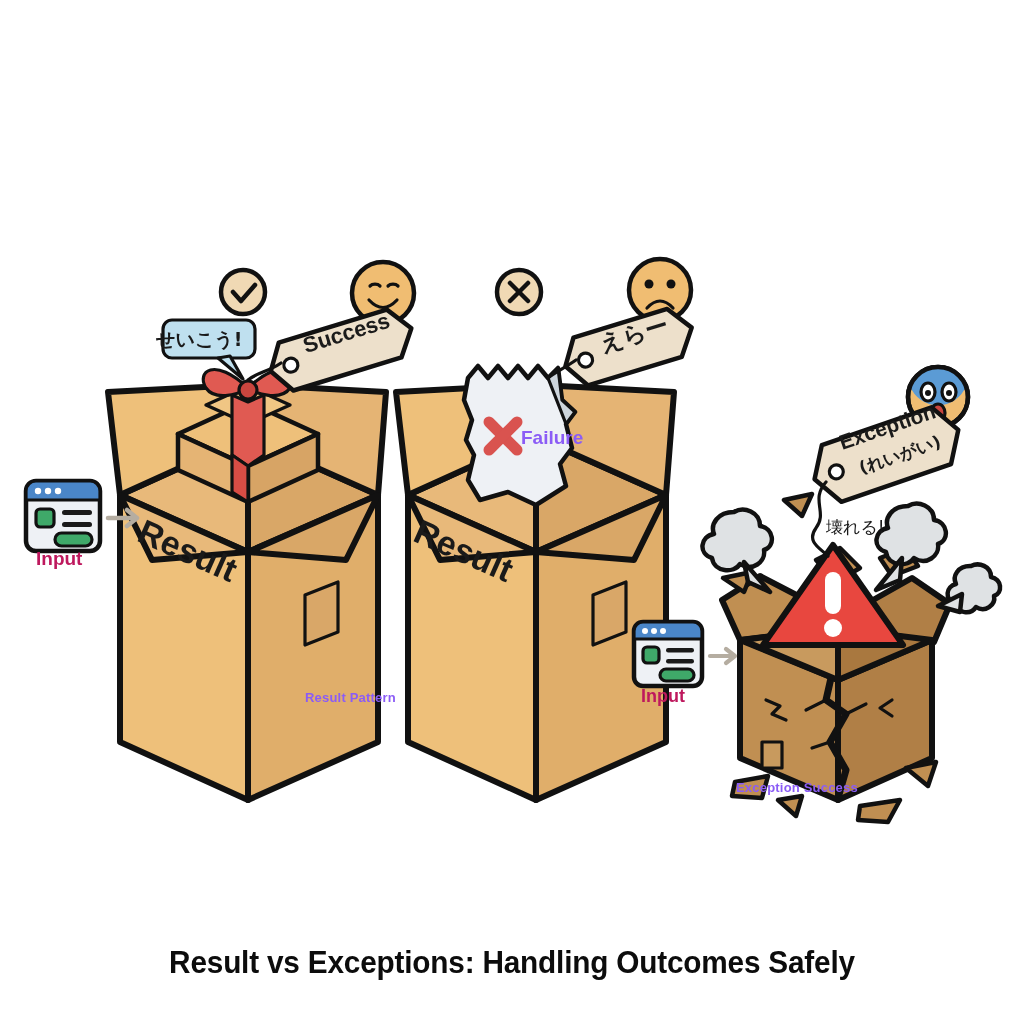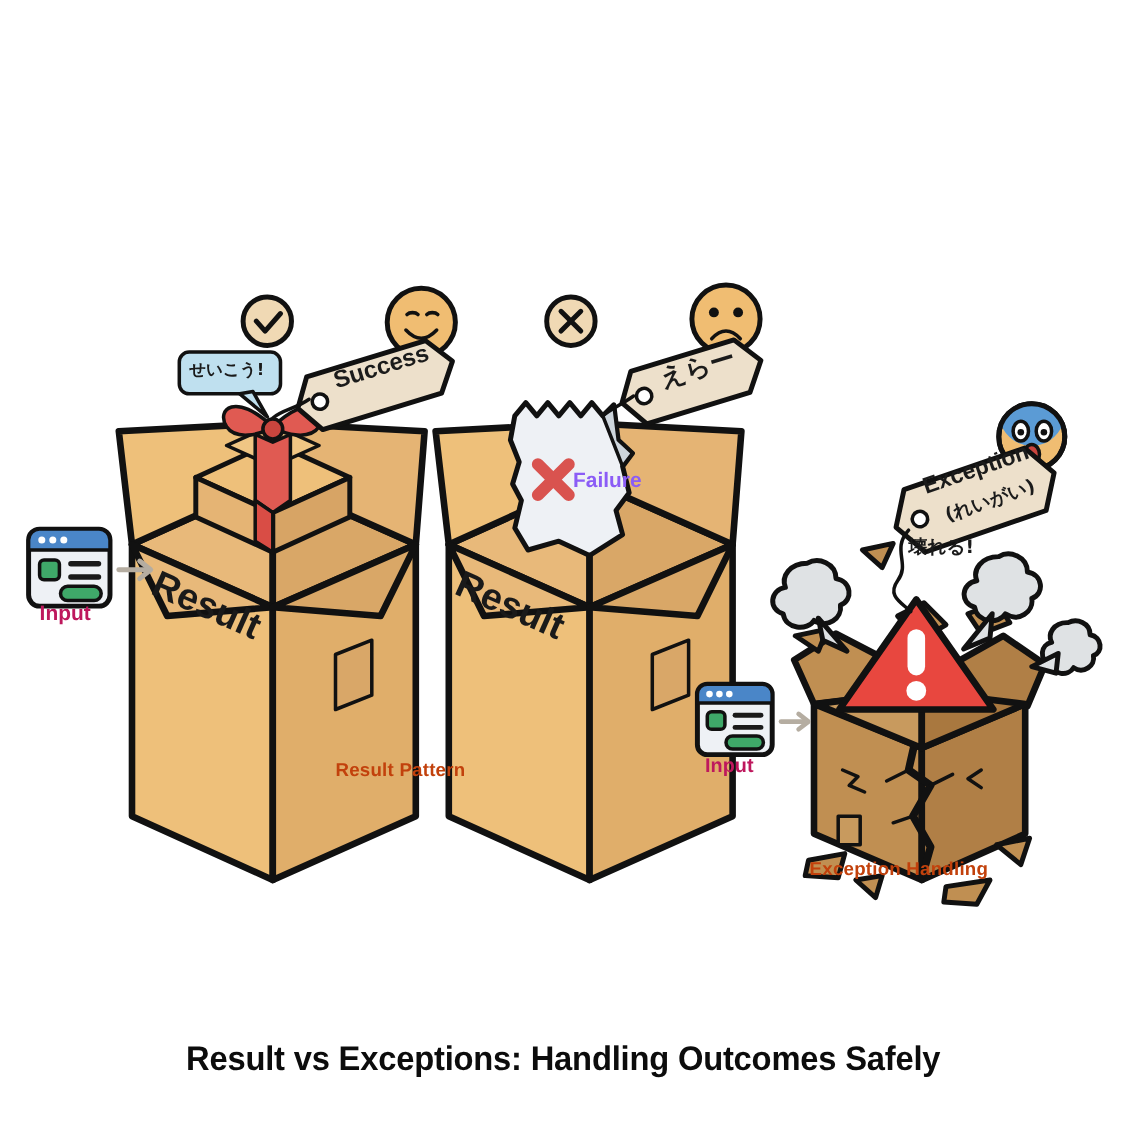--- a/index.html
+++ b/index.html
@@ -9,21 +9,21 @@
     font-family:"Liberation Sans", sans-serif;
     overflow:hidden;
     position:relative;
   }
   #stage{position:absolute;inset:0;}
   svg.layer{position:absolute;left:0;top:0;width:1024px;height:1024px;}
   .txt{position:absolute;white-space:nowrap;}
 
   
   .pattern-label{
-    font-weight:bold;font-size:17px;color:#c2410c;
+    font-weight:bold;font-size:13px;color:#8b5cf6;
     letter-spacing:.2px;
   }
   .input-label{
     font-weight:bold;font-size:19px;color:#be185d;
   }
   .main-title{
     position:absolute;left:0;width:1024px;text-align:center;
     top:945px;
     font-size:31px;font-weight:bold;color:#0c0c0c;
     letter-spacing:-0.2px;
@@ -264,32 +264,32 @@
       <path d="M726 649 L735 656 L726 663" fill="none" stroke="#b5ada1" stroke-width="4.2" stroke-linecap="round" stroke-linejoin="round"></path>
     </g>
   </svg>
 
   <div class="txt box-word" style="left:148px;top:512px;transform:rotate(24deg);transform-origin:left top;">Result</div>
 
   <div class="txt box-word" style="left:424px;top:512px;transform:rotate(24deg);transform-origin:left top;">Result</div>
 
   <div class="txt tag-word" style="left:300px;top:334px;font-size:22px;transform:rotate(-17deg);transform-origin:left top;">Success</div>
 
-  <div class="txt jp" style="left:172px;top:327px;font-size:15px;font-weight:bold;color:#1a1a1a;">せいこう!</div>
+  <div class="txt jp" style="left:156px;top:327px;font-size:19px;font-weight:bold;color:#1a1a1a;">せいこう!</div>
 
   <div class="txt failure-word" style="left:521px;top:427px;">Failure</div>
 
   <div class="txt jp tag-word" style="left:596px;top:330px;font-size:23px;transform:rotate(-17deg);transform-origin:left top;">えらー</div>
 
   <div class="txt tag-word" style="left:836px;top:432px;font-size:21px;transform:rotate(-19deg);transform-origin:left top;">Exception</div>
   <div class="txt jp tag-word" style="left:856px;top:458px;font-size:17px;transform:rotate(-19deg);transform-origin:left top;">(れいがい)</div>
 
-  <div class="txt jp" style="left:826px;top:486px;font-size:17px;font-weight:bold;color:#1a1a1a;">壊れる!</div>
+  <div class="txt jp" style="left:826px;top:516px;font-size:17px;font-weight:normal;color:#1a1a1a;">壊れる!</div>
 
   <div class="txt input-label" style="left:36px;top:548px;">Input</div>
   <div class="txt input-label" style="left:641px;top:686px;font-size:18px;">Input</div>
 
   <div class="txt pattern-label" style="left:305px;top:690px;">Result Pattern</div>
-  <div class="txt pattern-label" style="left:736px;top:780px;">Exception Handling</div>
+  <div class="txt pattern-label" style="left:736px;top:780px;">Exception Success</div>
 
   <div class="main-title">Result vs Exceptions: Handling Outcomes Safely</div>
 
 </div>
 
 </body></html>

